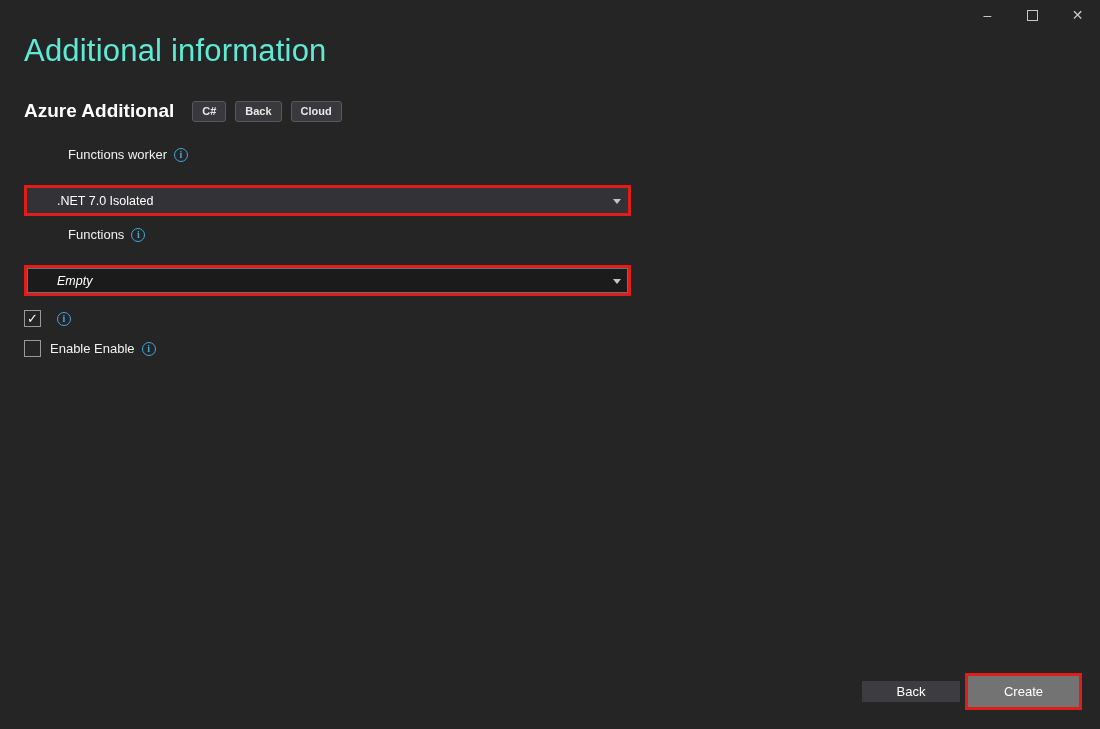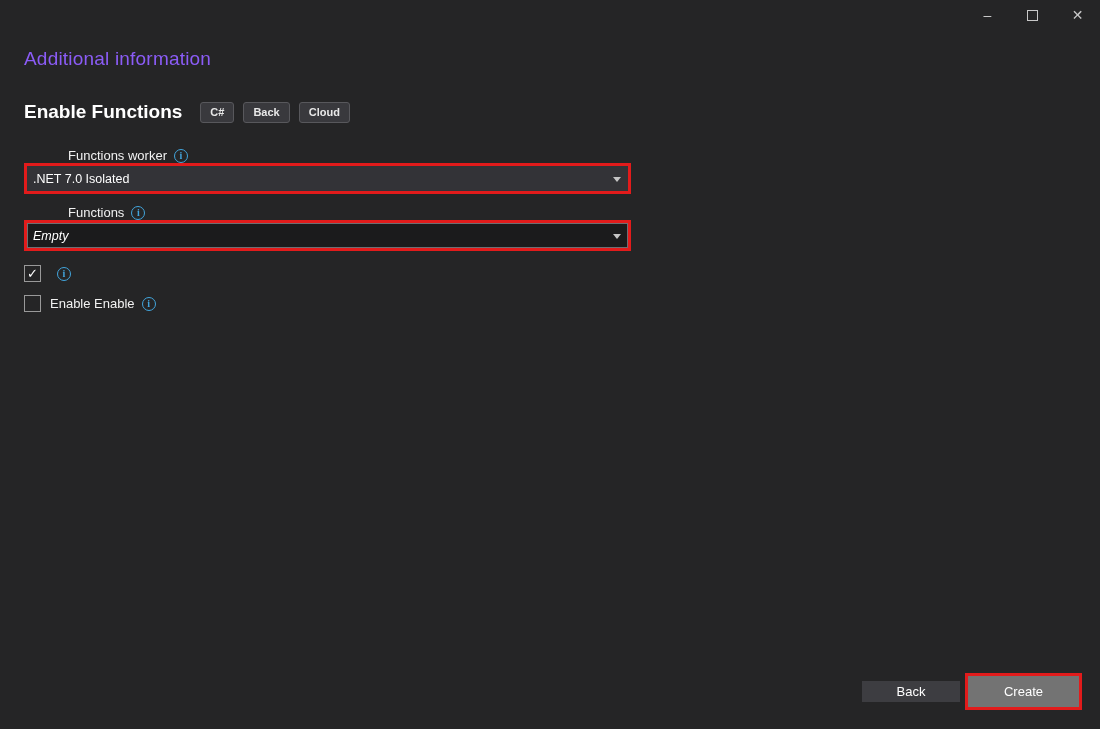--- a/index.html
+++ b/index.html
@@ -21,25 +21,25 @@
     color: #c8c8c8; font-size: 14px; cursor: default;
   }
   .win-btn .max-box {
     width: 11px; height: 11px; border: 1px solid #c8c8c8; display: block;
   }
 
   
   .content { padding: 0 24px; }
 
   .page-title {
-    margin-top: 48px;
-    font-size: 19px;
+    margin-top: 33px;
+    font-size: 31px;
     font-weight: 500;
     letter-spacing: .2px;
-    color: #8b5cf6;
+    color: #5eead4;
   }
 
   .template-row {
     margin-top: 31px;
     display: flex; align-items: center;
   }
   .template-name {
     font-size: 19px; font-weight: 700; color: #ffffff;
   }
   .tag-list { display: flex; gap: 9px; margin-left: 18px; }
@@ -70,27 +70,28 @@
     border-radius: 50%;
     color: #42a5dd;
     font-size: 10px; font-weight: 700;
     font-family: "Liberation Serif", serif;
     margin-left: 7px;
     line-height: 1;
     flex: 0 0 auto;
   }
 
   .dropdown {
-    margin-top: 0;
+    margin-top: 23px;
     width: 607px; height: 31px;
     border: 3px solid #e21b1b;
     background: #333337;
     display: flex; align-items: center;
     position: relative;
     cursor: default;
+    padding-left: 24px;
   }
   .dropdown .dd-value {
     font-size: 12.5px; color: #ffffff; padding-left: 6px;
     white-space: nowrap;
   }
   .dropdown .dd-arrow {
     position: absolute; right: 7px; top: 50%;
     width: 0; height: 0; margin-top: -2px;
     border-left: 4px solid transparent;
     border-right: 4px solid transparent;
@@ -159,21 +160,21 @@
   <div class="win-btn">
     <span>✕</span>
   </div>
 </div>
 
 <div class="content">
 
   <div class="page-title">Additional information</div>
 
   <div class="template-row">
-    <span class="template-name">Enable Functions</span>
+    <span class="template-name">Azure Additional</span>
     <span class="tag-list">
       <span class="tag">C#</span>
       <span class="tag">Back</span>
       <span class="tag">Cloud</span>
     </span>
   </div>
 
   <div class="field-label">
     <span>Functions worker</span>
     <span class="info-icon">i</span>

